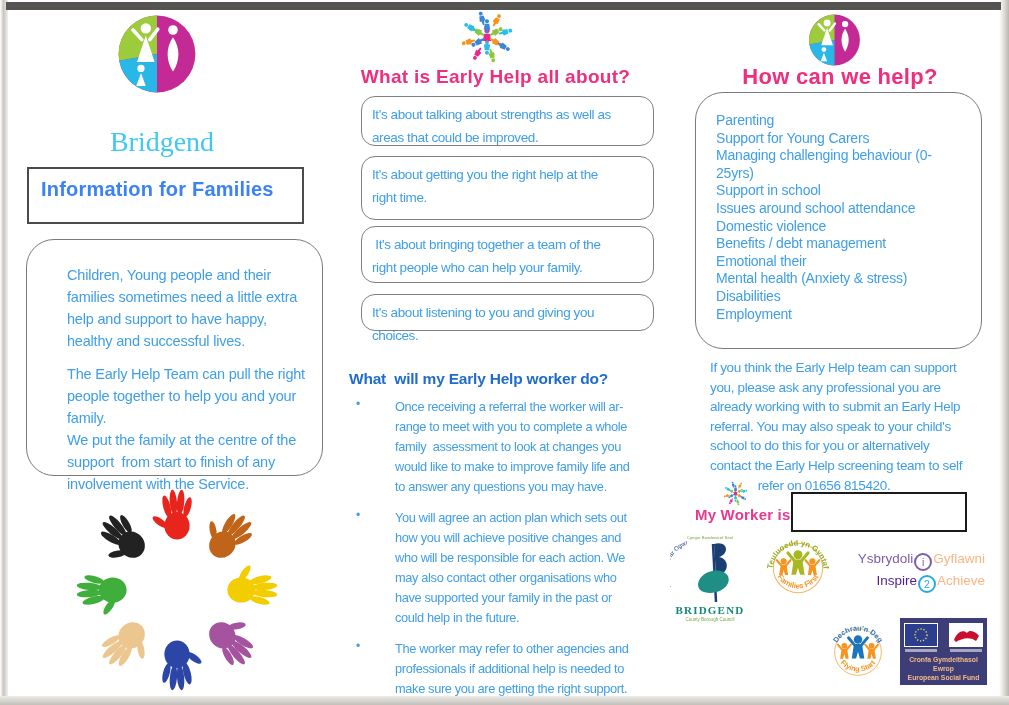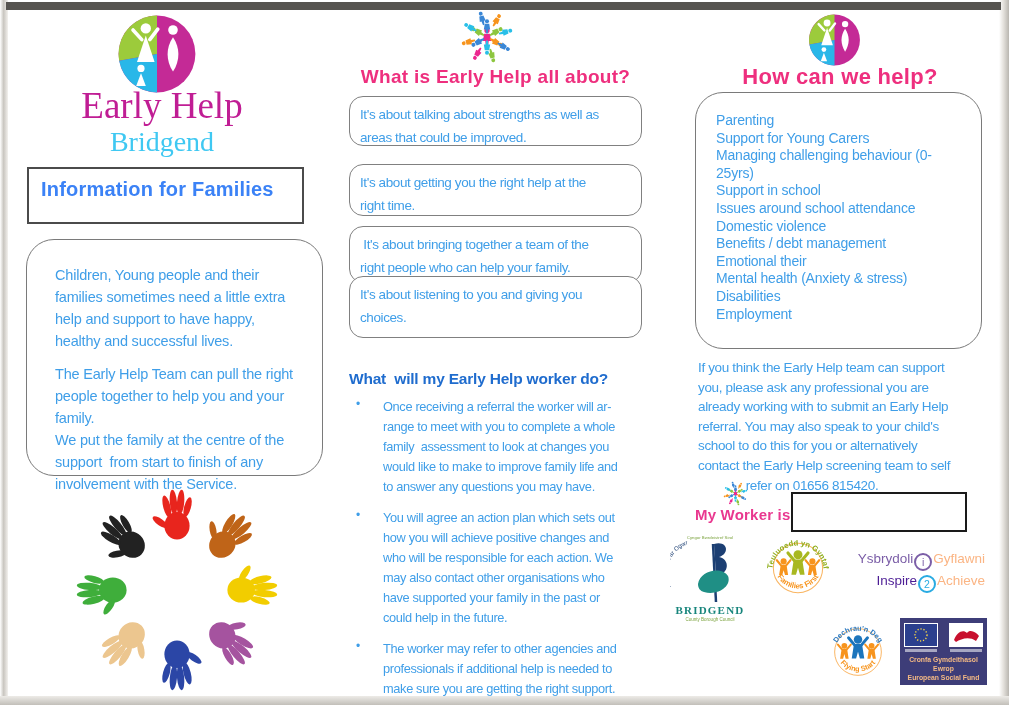--- a/index.html
+++ b/index.html
@@ -5,21 +5,21 @@
   html,body{margin:0;padding:0;}
   body{width:1009px;height:705px;background:#f2f1ed;font-family:"Liberation Sans",sans-serif;}
   #sheet{position:relative;width:1009px;height:705px;background:#ffffff;overflow:hidden;}
   .abs{position:absolute;}
   
   .frame-left{left:0;top:0;bottom:0;width:8px;background:linear-gradient(90deg,#ffffff,#c9c6c0 45%,#f3f1ee);}
   .frame-right{right:0;top:0;bottom:0;width:10px;background:linear-gradient(270deg,#b9b6b0,#e4e1dc 55%,#ffffff);}
   .frame-bottom{bottom:0;left:0;right:0;height:9px;background:linear-gradient(0deg,#c2bfb9,#edebe7);}
   .frame-topdark{top:2px;left:6px;right:8px;height:8px;background:#565450;}
   
-  .pw{white-space:pre-wrap;}
+  .pw{white-space:pre-wrap;margin-left:12px;}
   .blue{color:#3f9ee8;}
   .royal{color:#1f6cce;}
   .pinkhead{color:#ee2f7e;font-weight:bold;letter-spacing:.3px;}
   .roundbox{border:1.6px solid #808080;border-radius:14px;background:#fff;}
   
   .brand-title{font-family:"Liberation Serif",serif;color:#c01d94;font-size:37px;text-align:center;}
   .brand-sub{font-family:"Liberation Serif",serif;color:#3fc8f2;font-size:28px;text-align:center;}
   .banner{border:2px solid #4b4b4b;font-size:20px;font-weight:bold;color:#3b82f6;padding:9px 0 0 12px;letter-spacing:.2px;}
   .introbox{border:1.6px solid #7a7a7a;border-radius:28px;padding:24px 0 0 28px;font-size:14.5px;line-height:22px;letter-spacing:-.2px;}
   
@@ -107,21 +107,20 @@
 
   <div class="abs frame-left"></div>
   <div class="abs frame-right"></div>
   <div class="abs frame-bottom"></div>
   <div class="abs frame-topdark"></div>
 
   <svg class="abs" style="left:117px;top:13px" width="80" height="82" viewBox="0 0 100 100">
       <use href="#ehlogo"></use>
     </svg>
 
-  <div class="abs brand-title" style="left:42px;top:84px;width:240px">Early Help</div>
   <div class="abs brand-sub" style="left:42px;top:126px;width:240px">Bridgend</div>
 
   <div class="abs banner" style="left:27px;top:167px;width:261px;height:44px">Information for Families</div>
 
   <div class="abs introbox blue" style="left:26px;top:239px;width:267px;height:211px">
     <div class="pw">Children, Young people and their
 families sometimes need a little extra
 help and support to have happy,
 healthy and successful lives.</div>
     <div class="pw" style="margin-top:11px">The Early Help Team can pull the right
@@ -144,25 +143,25 @@
   </svg>
 
   <svg class="abs" style="left:458px;top:8px" width="58" height="58" viewBox="0 0 60 60">
       <use href="#pglobe"></use>
     </svg>
 
   <div class="abs pinkhead" style="left:348px;top:66px;width:295px;text-align:center;font-size:19px">What is Early Help all about?</div>
 
   <div class="abs roundbox midbox blue pw" style="top:96px;height:50px">It's about talking about strengths as well as
 areas that could be improved.</div>
-  <div class="abs roundbox midbox blue pw" style="top:164px;height:52px">It's about getting you the right help at the
+  <div class="abs roundbox midbox blue pw" style="top:156px;height:64px">It's about getting you the right help at the
 right time.</div>
   <div class="abs roundbox midbox blue pw" style="top:226px;height:57px"> It's about bringing together a team of the
 right people who can help your family.</div>
-  <div class="abs roundbox midbox blue pw" style="top:276px;height:62px">It's about listening to you and giving you
+  <div class="abs roundbox midbox blue pw" style="top:294px;height:37px">It's about listening to you and giving you
 choices.</div>
 
   <div class="abs workhead royal" style="left:349px;top:370px">What  will my Early Help worker do?</div>
 
   <div class="abs" style="left:349px;top:397px;width:300px">
     <div class="bullet-row">
       <span class="bullet-dot">•</span>
       <div class="bullet-text blue pw">Once receiving a referral the worker will ar-
 range to meet with you to complete a whole
 family  assessment to look at changes you

